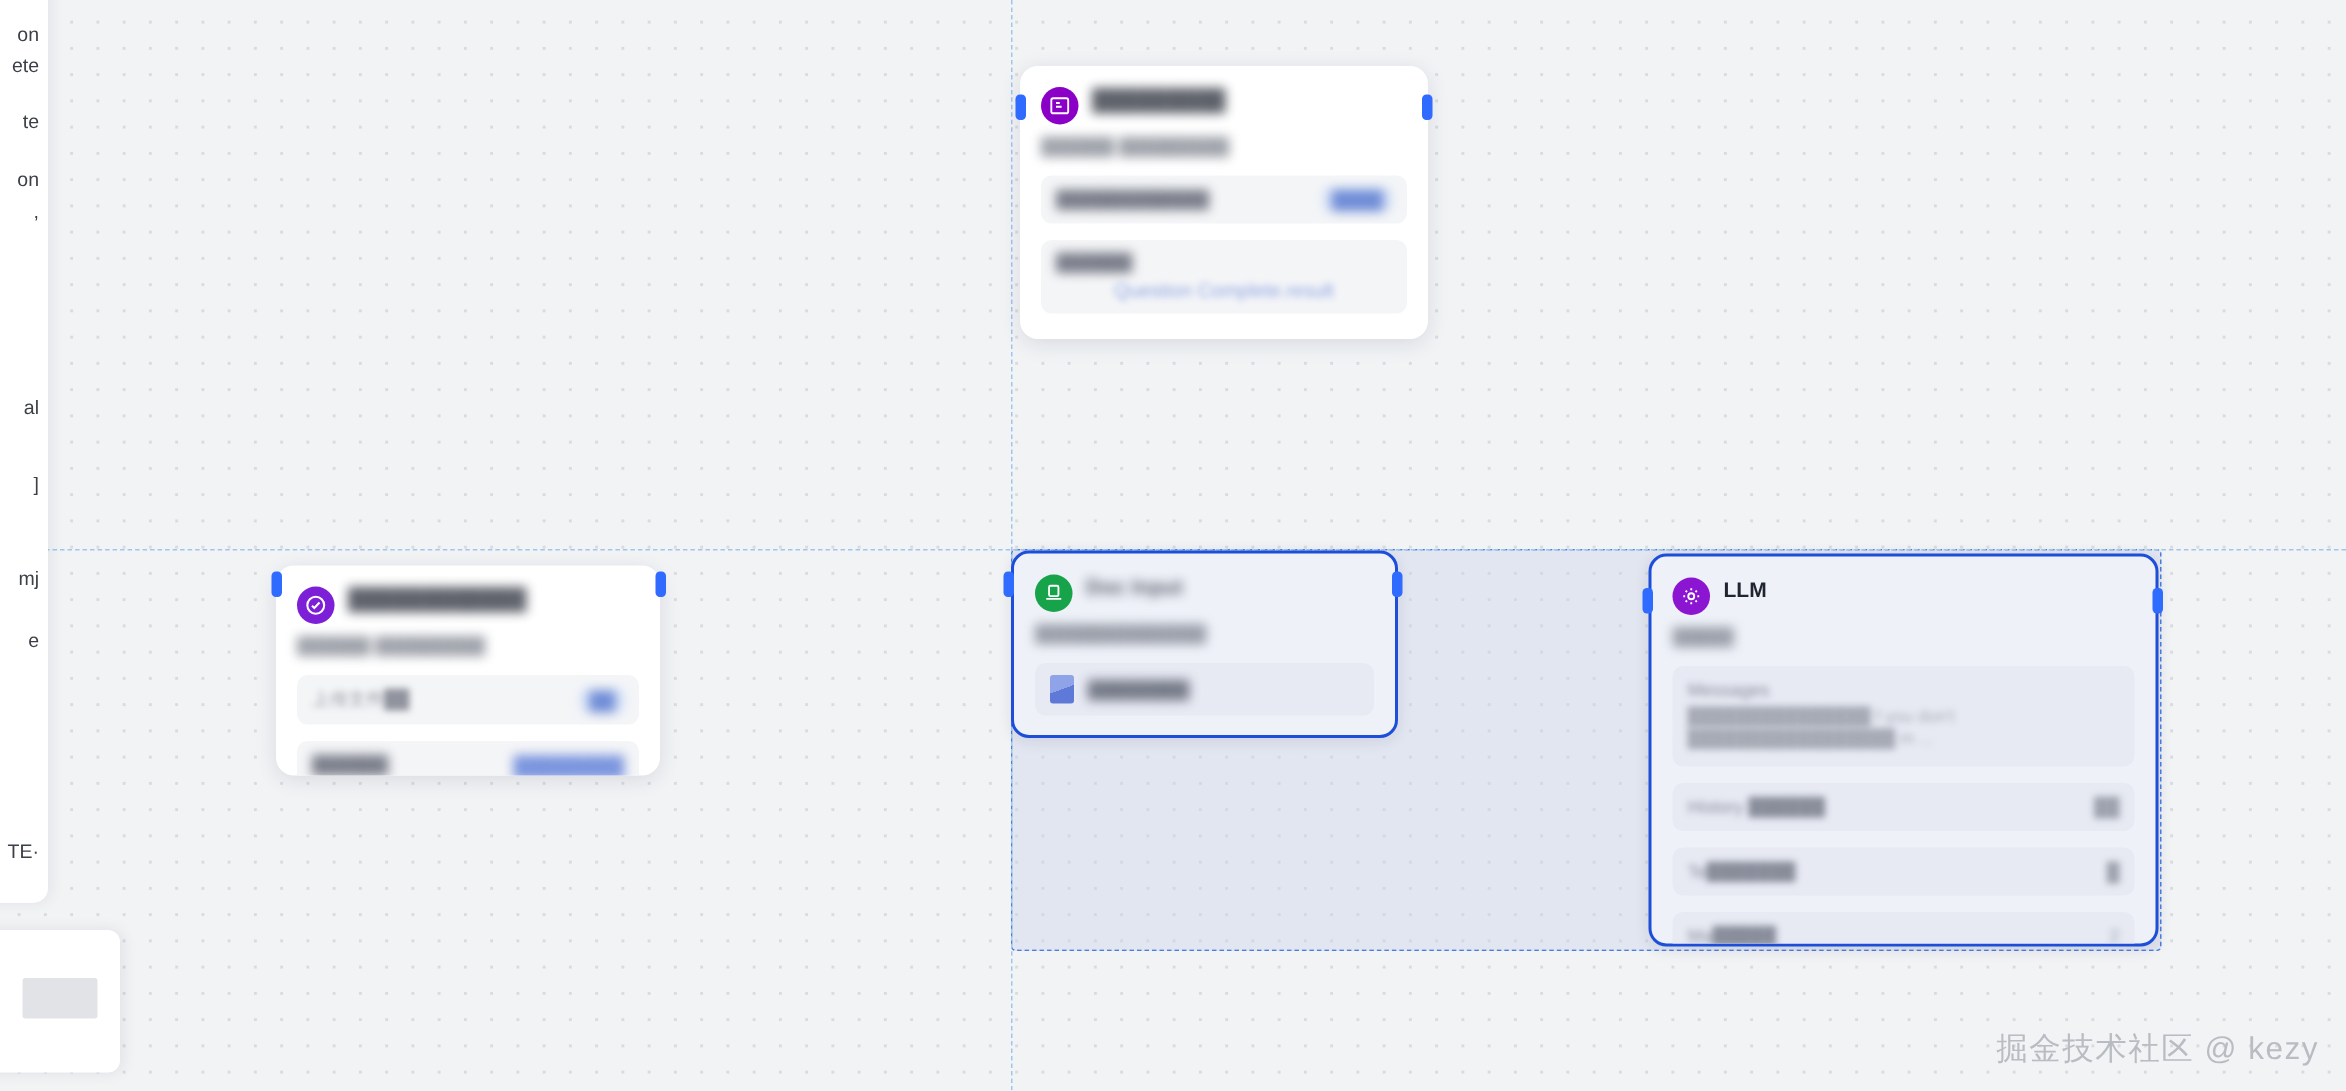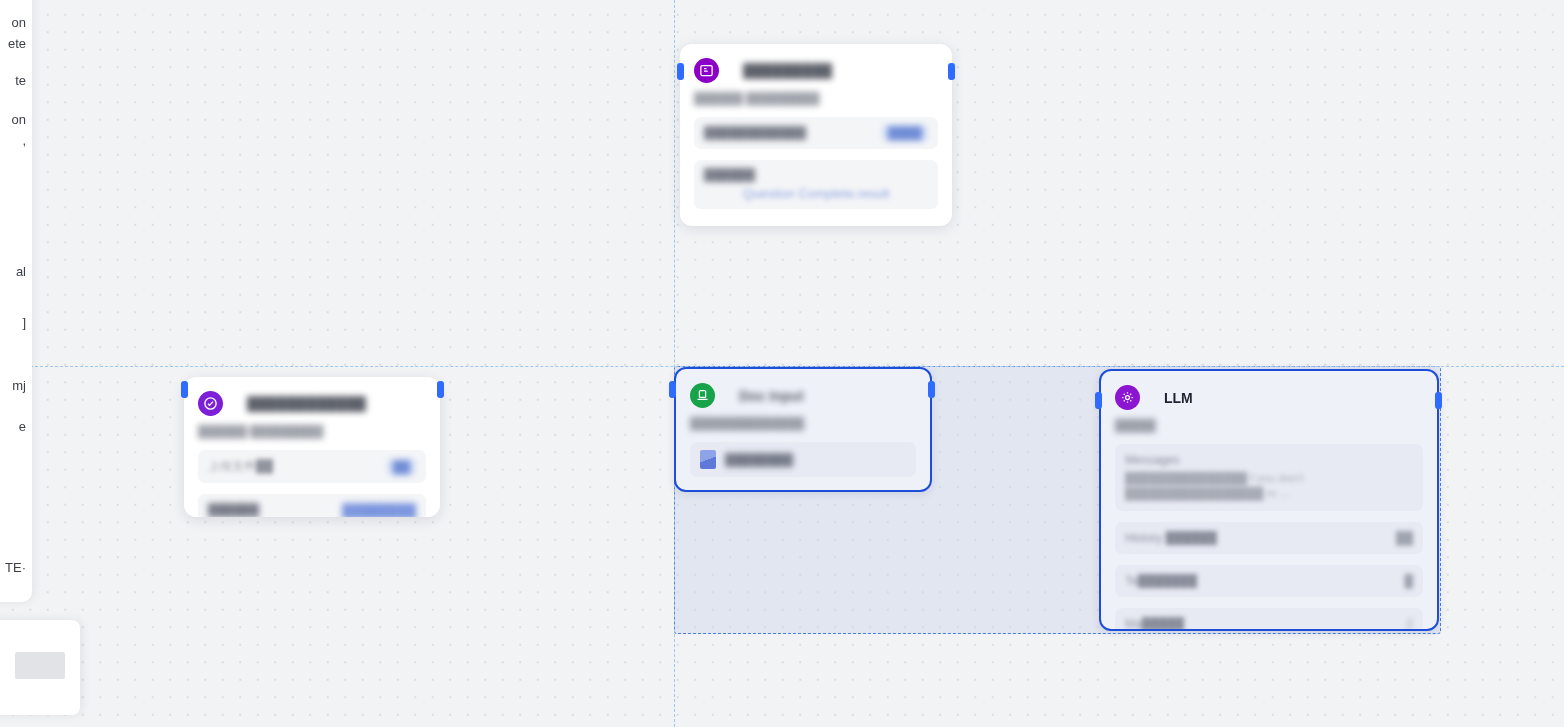--- a/index.html
+++ b/index.html
@@ -111,21 +111,21 @@
     box-sizing: border-box;
     overflow: hidden;
   }
   .node.selected {
     border: 2px solid #1d4ed8;
     background: #eef1f8;
     box-shadow: 0 2px 10px rgba(20,30,60,.10);
     z-index: 10;
   }
 
-  .node-head { display: flex; align-items: center; gap: 24px; }
+  .node-head { display: flex; gap: 9px; }
   .node-icon {
     width: 25px; height: 25px;
     border-radius: 50%;
     flex: 0 0 auto;
     display: flex; align-items: center; justify-content: center;
     color: #fff;
   }
   .icon-purple { background: #8b00c7; }
   .icon-violet { background: #7c1fd6; }
   .icon-green  { background: #16a34a; }
@@ -361,13 +361,14 @@
     <div class="pl gap-e">]</div>
     <div class="pl gap-f">mj</div>
     <div class="pl gap-g">e</div>
     <div class="pl gap-h">TE·</div>
   </div>
 
   <div class="side-box">
     <div class="thumb"></div>
   </div>
 
+  <div class="watermark">掘金技术社区 @ kezy</div>
 </div>
 
 </body></html>

